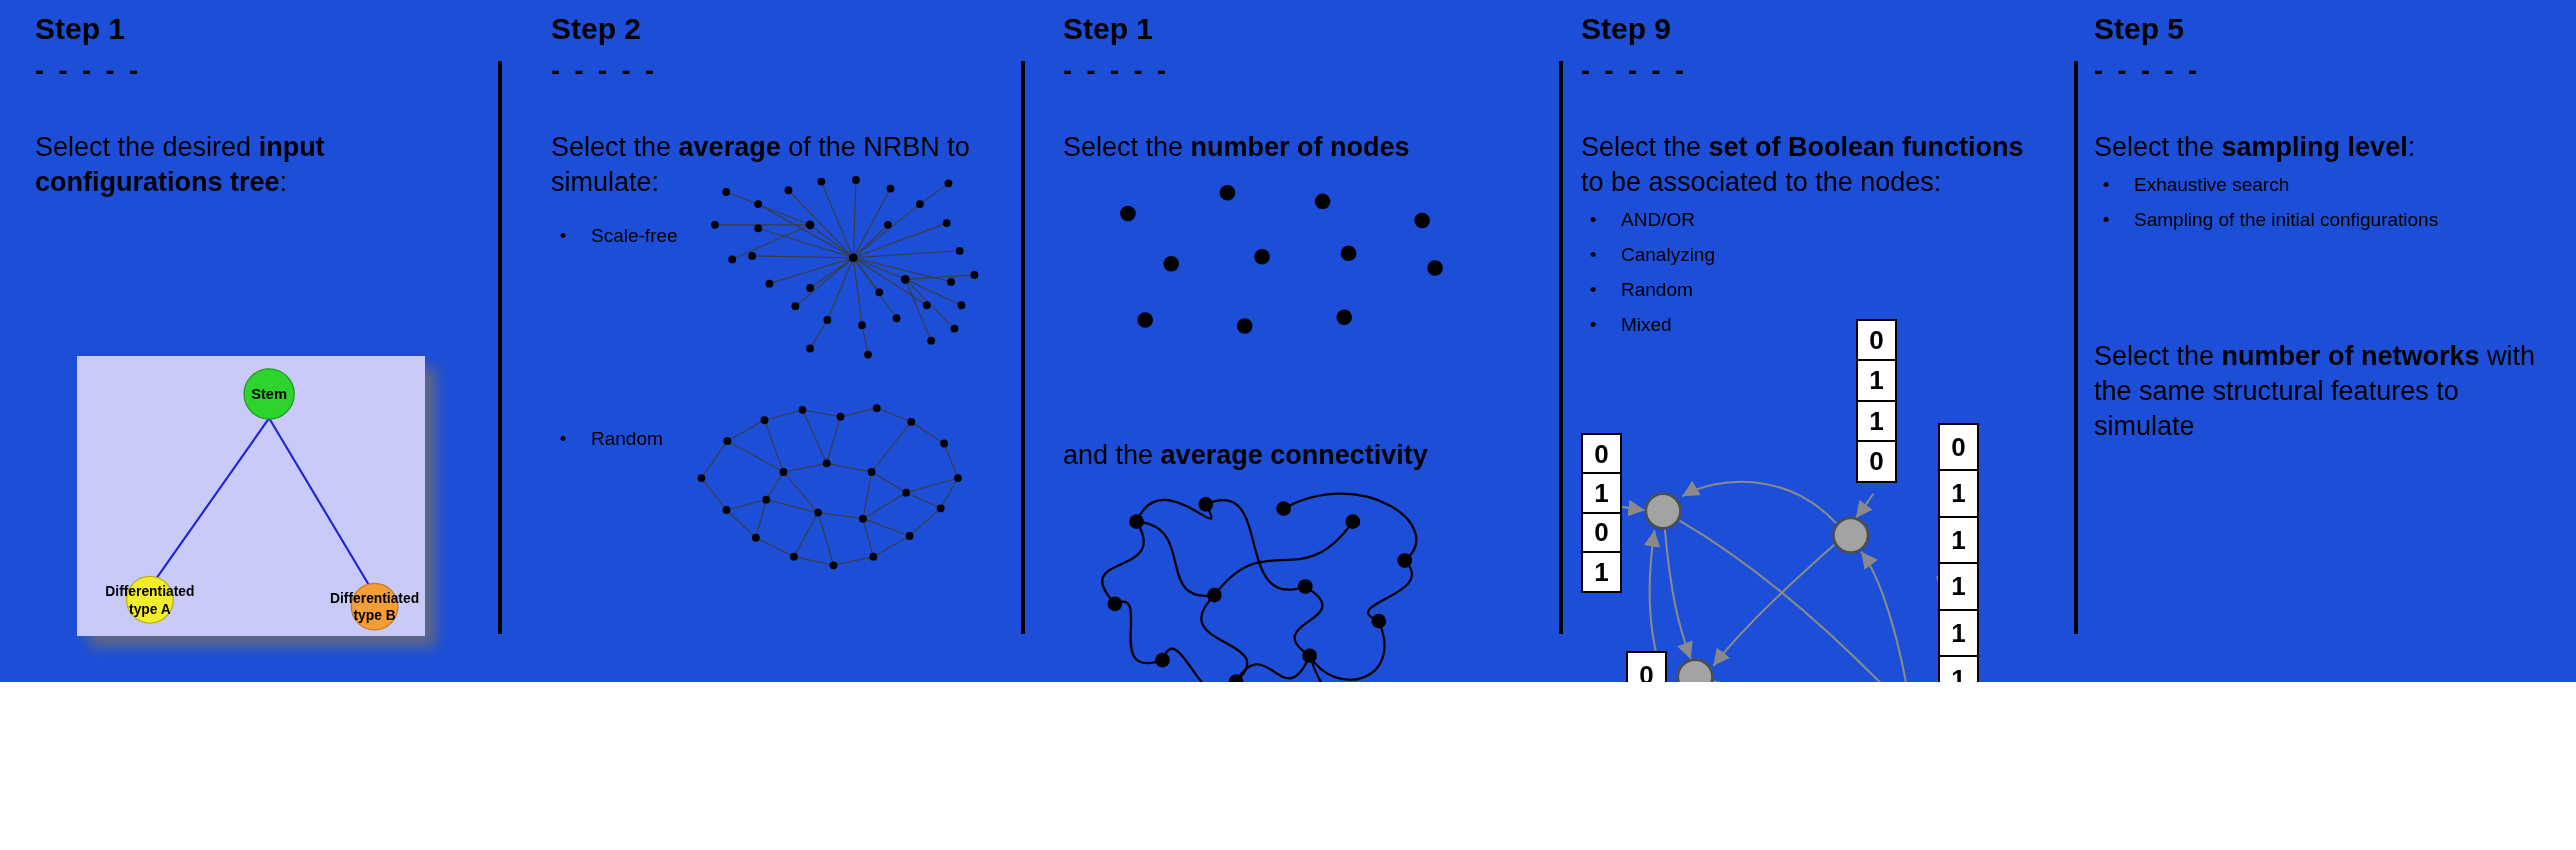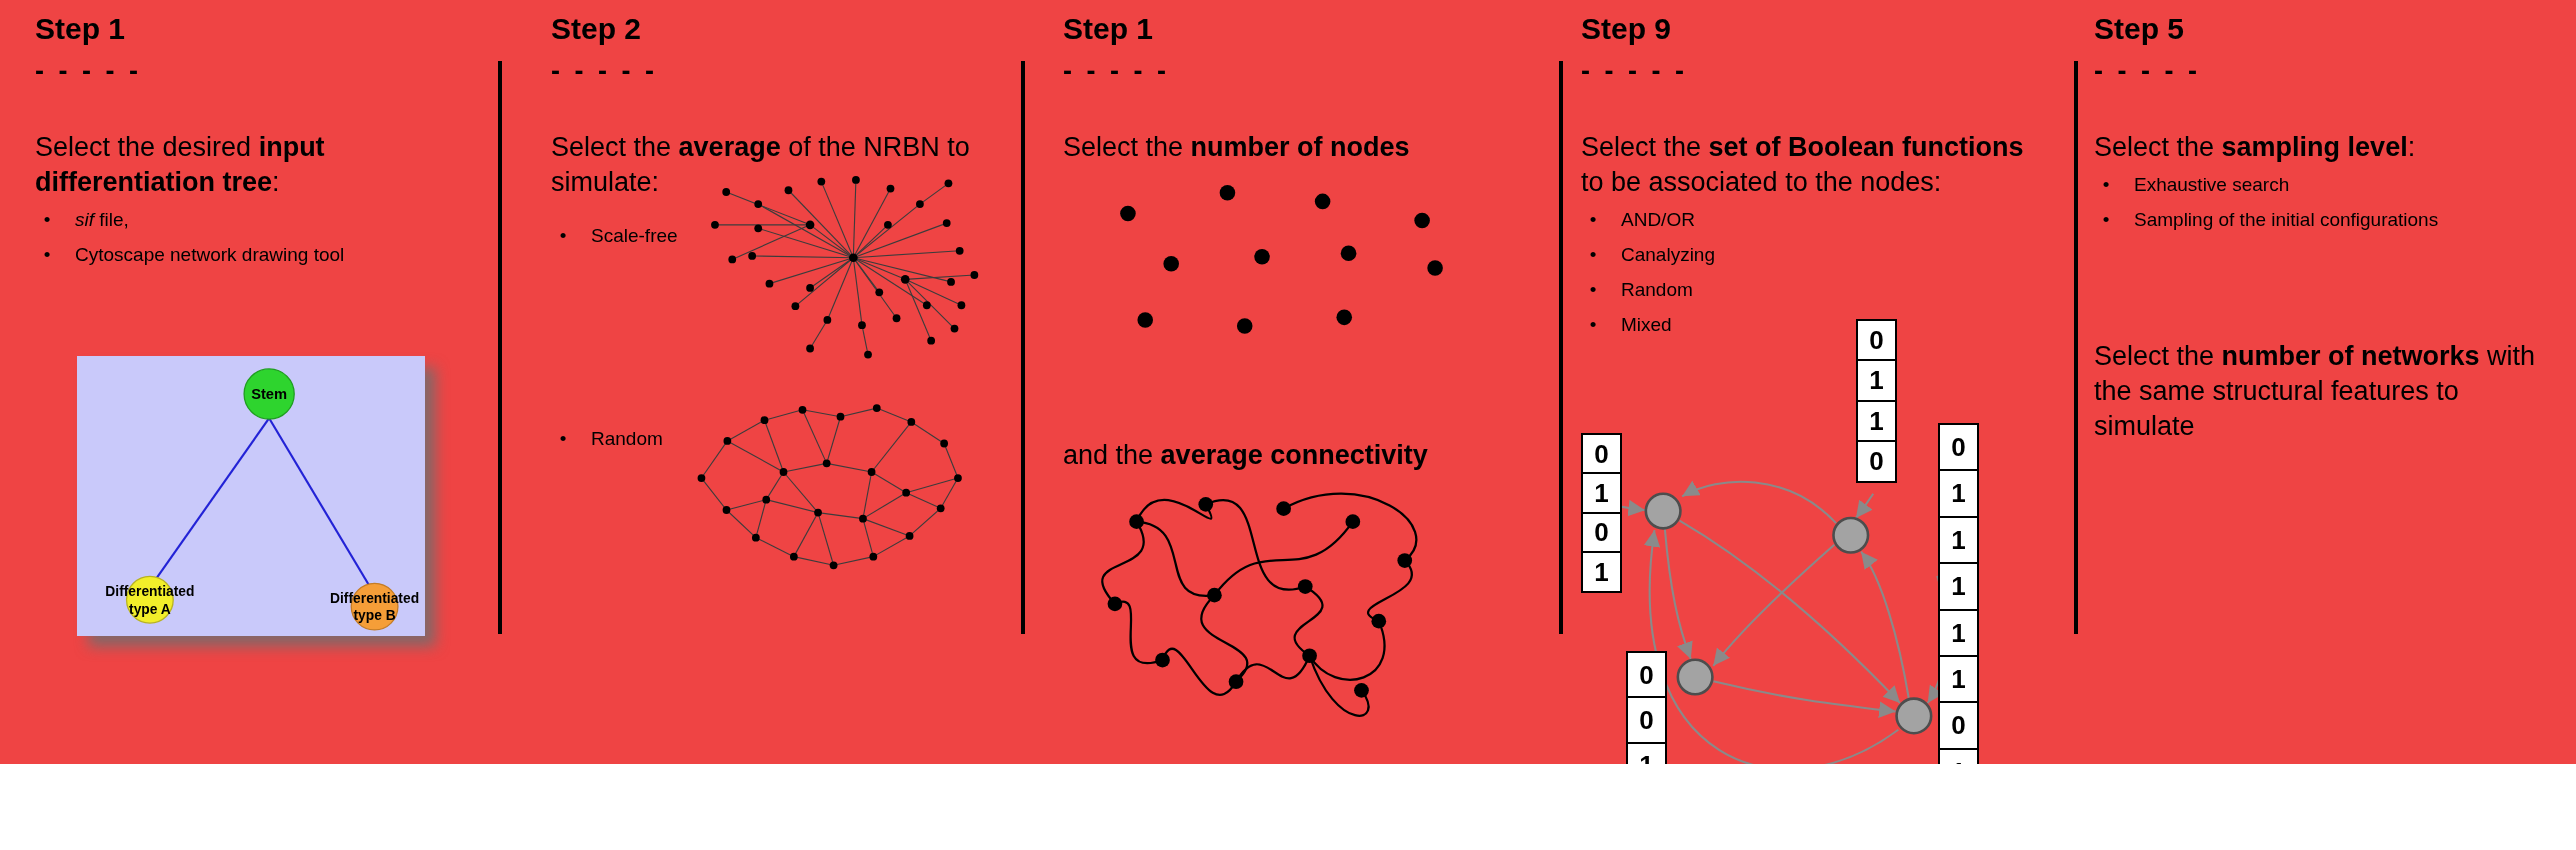--- a/index.html
+++ b/index.html
@@ -1,17 +1,17 @@
 <!DOCTYPE html>
 <html style="font-size:14px"><head>
 <meta charset="utf-8">
 <style>
   *{margin:0;padding:0;box-sizing:border-box}
   html,body{background:#fff;font-family:"Liberation Sans",sans-serif;color:#000}
-  #canvas{position:relative;width:2576px;height:764px;background:#ef4444;overflow:hidden}
+  #canvas{position:relative;width:2576px;height:682px;background:#1d4ed8;overflow:hidden}
   .divider{position:absolute;top:61px;height:573px;width:3.5px;background:#000}
   .col{position:absolute;top:0;height:851px}
   .c1{left:35px;width:437px}
   .c2{left:551px;width:463px}
   .c3{left:1063px;width:485px}
   .c4{left:1581px;width:480px}
   .c5{left:2094px;width:463px}
   .step-title{font-size:30px;font-weight:700;margin-top:12px}
   .dashes{font-size:27px;font-weight:700;letter-spacing:3.5px;margin-top:10.4px}
   .para{font-size:27px;line-height:35px;margin-top:43px}
@@ -50,31 +50,21 @@
 <div id="canvas">
 
   <div class="divider" style="left:498px"></div>
   <div class="divider" style="left:1021px"></div>
   <div class="divider" style="left:1559px"></div>
   <div class="divider" style="left:2074px"></div>
 
   <section class="col c1">
     <h2 class="step-title">Step 1</h2>
     <div class="dashes">- - - - -</div>
-    <p class="para"><span>Select the desired </span><b>input differentiation tree</b><span>:</span></p>
-    <div class="bullets">
-      <div class="bullet">
-        <span class="marker"></span>
-        <span class="btext"><i>sif</i><span> file,</span></span>
-      </div>
-      <div class="bullet">
-        <span class="marker"></span>
-        <span class="btext"><i></i><span>Cytoscape network drawing tool</span></span>
-      </div>
-    </div>
+    <p class="para"><span>Select the desired </span><b>input configurations tree</b><span>:</span></p>
 
     <div class="tree-box">
       <svg width="348" height="280" viewBox="0 0 402 324">
         <line class="tree-edge" x1="222" y1="72" x2="84" y2="268"></line>
         <line class="tree-edge" x1="222" y1="72" x2="344" y2="276"></line>
         <circle cx="222" cy="44" r="29" stroke="#1f9e1f" stroke-width="1.5" fill="#2ed42e"></circle>
         <text class="stem-label" x="222" y="50">Stem</text>
         <circle cx="84" cy="282" r="27" stroke="#b9b321" stroke-width="1.5" fill="#f2ee2a"></circle>
         <text class="tree-label" x="84" y="278">Differentiated</text>
         <text class="tree-label" x="84" y="298">type A</text>

